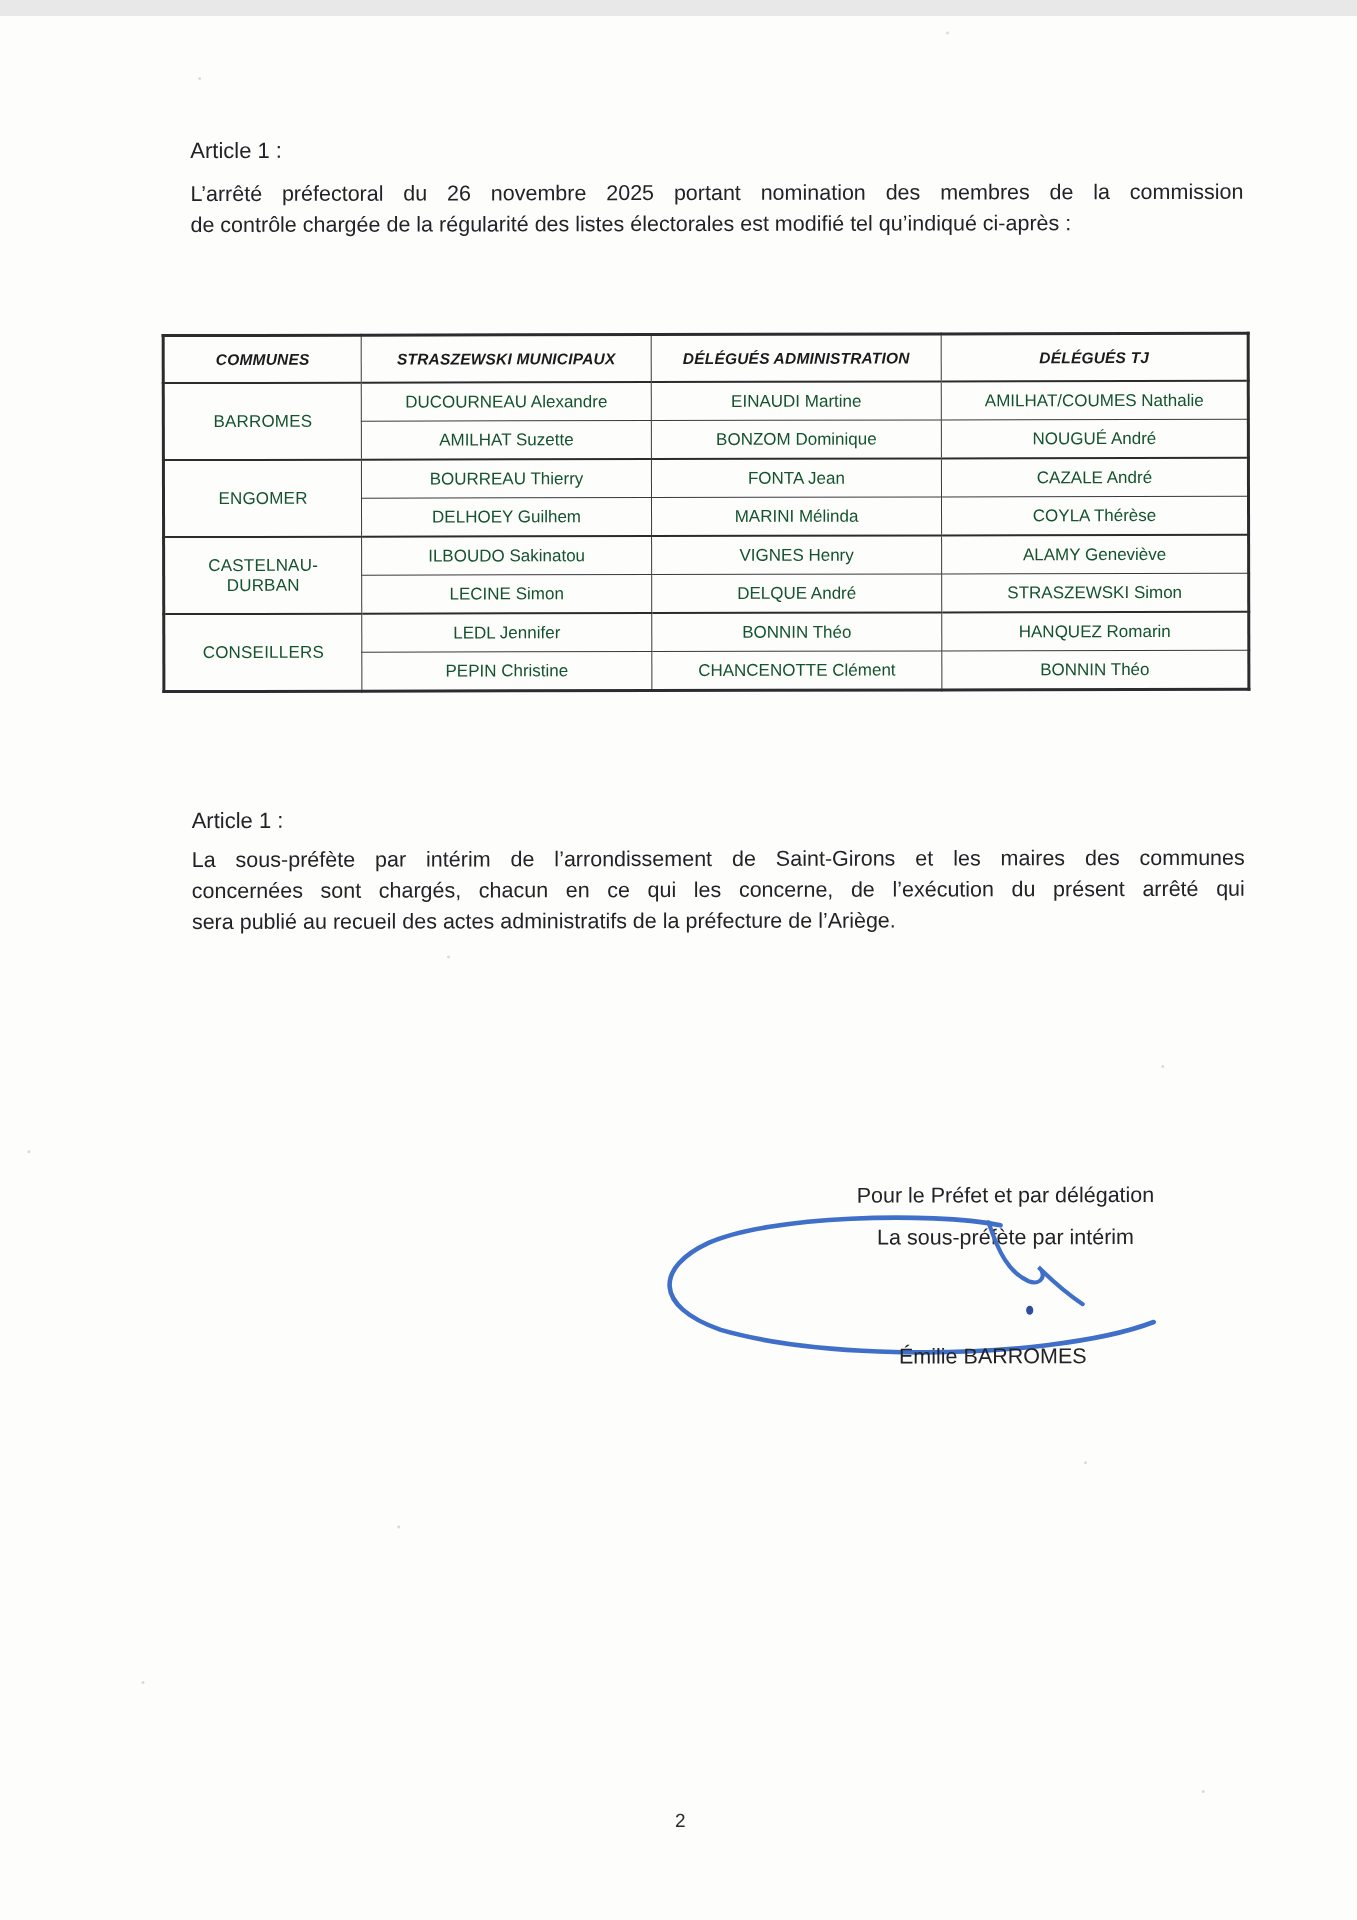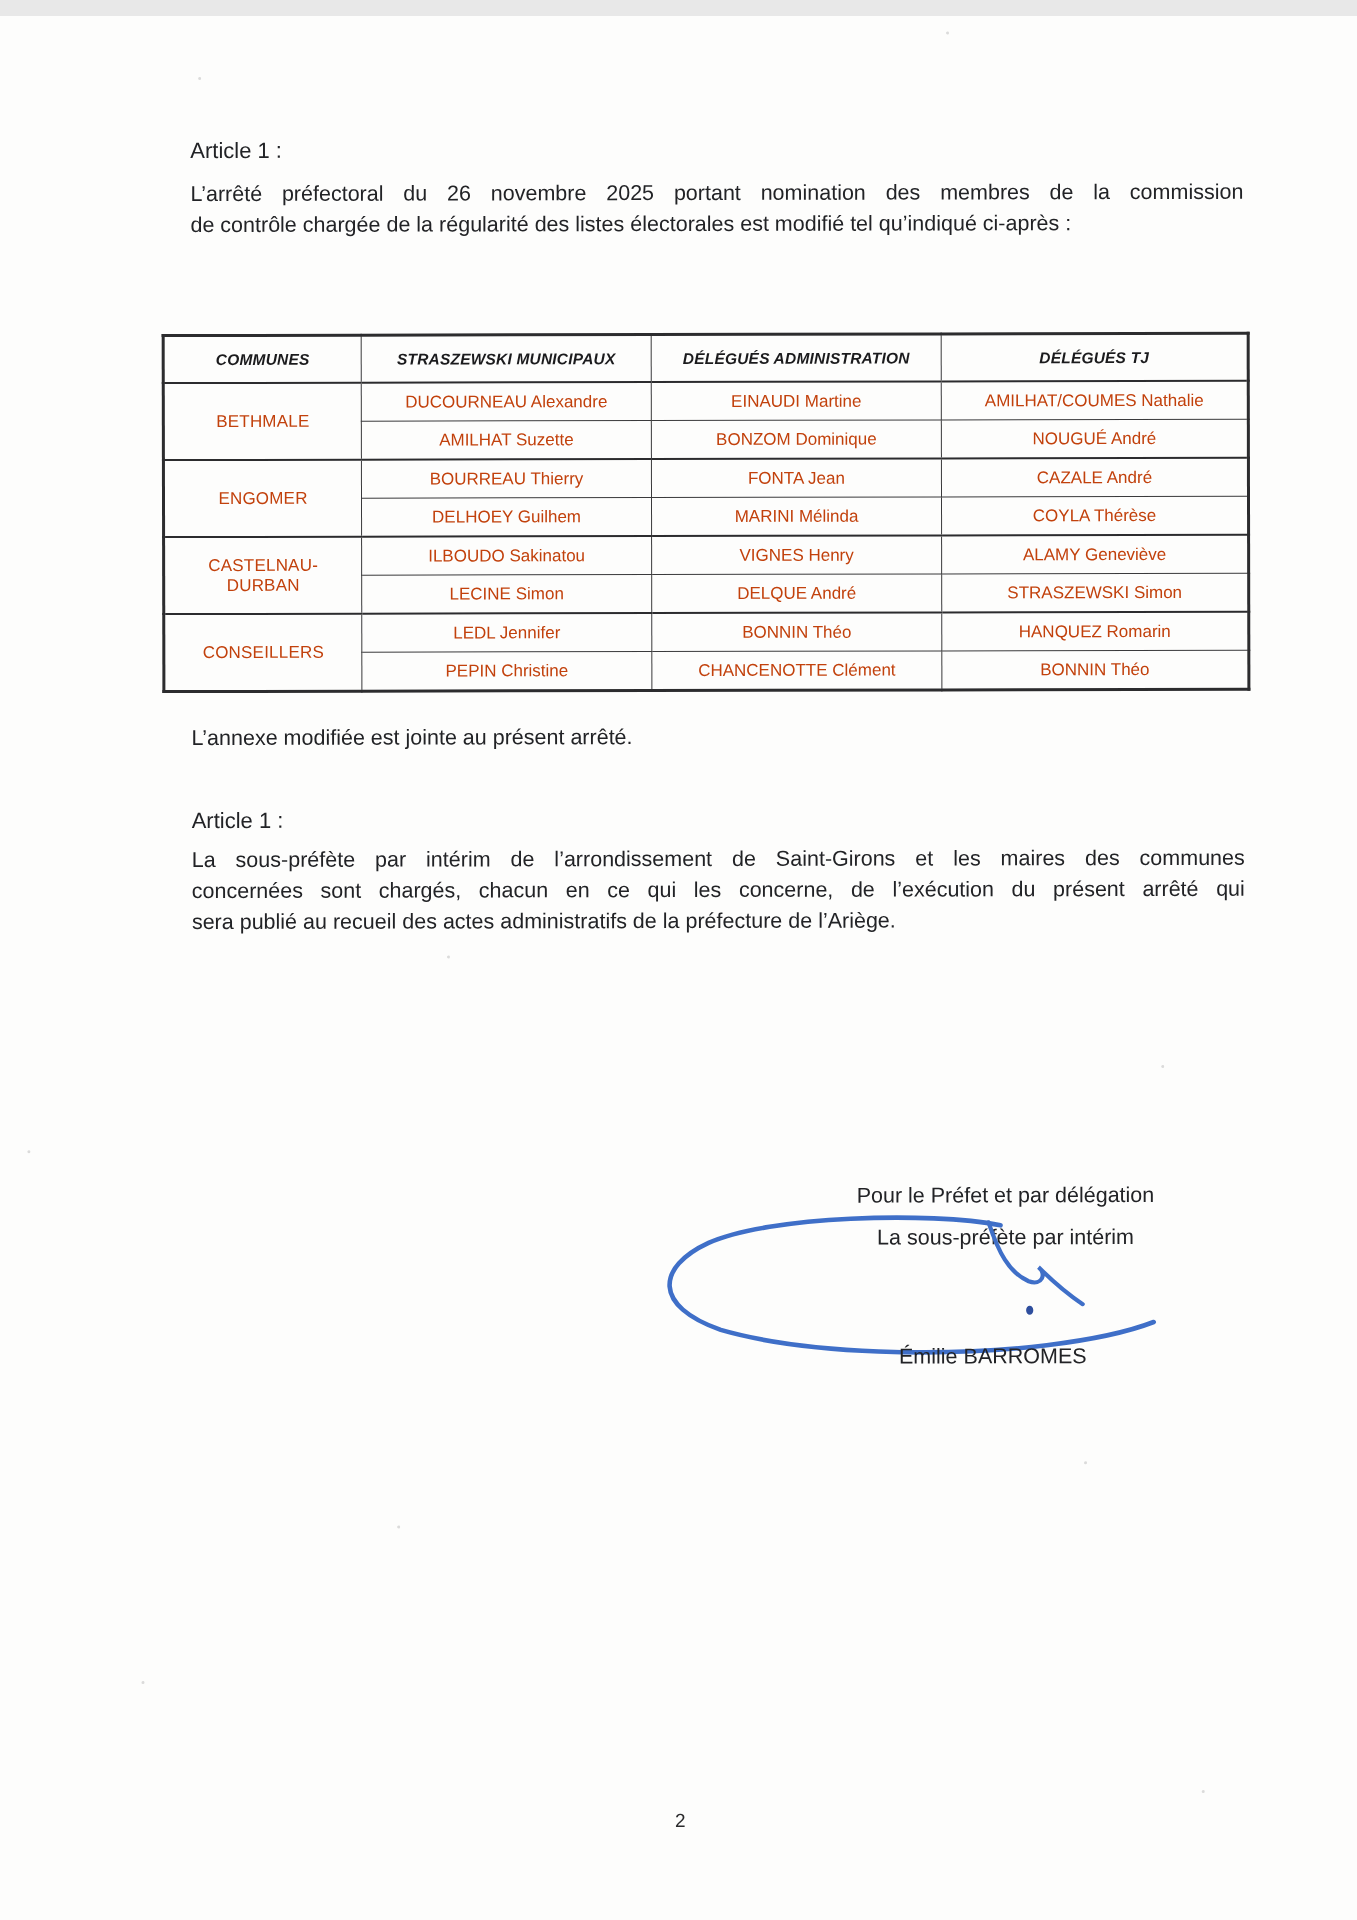--- a/index.html
+++ b/index.html
@@ -31,21 +31,21 @@
     padding:0 12px;overflow:hidden;
   }
   table.commission{border:3px solid #2c2c2e;}
   table.commission th{
     height:45px;
     font-style:italic;font-weight:bold;
     font-size:15.5px;letter-spacing:.2px;color:#1b1b1d;
     border-bottom:2px solid #2c2c2e;
   }
   table.commission td{
-    height:37px;font-size:17px;color:#c2410c;
+    height:37px;font-size:17px;color:#14532d;
   }
   td.commune-cell{font-size:16.5px;letter-spacing:.2px;}
   tr.group-start td{border-top:2.2px solid #2c2c2e;}
   tr.group-sub td{border-top:1.2px solid #4a4a4c;}
   
   .sig-line{position:absolute;text-align:center;font-size:21.5px;color:#222326;}
   .sig-svg{position:absolute;left:610px;top:1185px;}
   .page-num{position:absolute;left:0;top:1794px;width:100%;text-align:center;font-size:19px;color:#2a2a2c;}
   .speck{position:absolute;width:3px;height:3px;border-radius:50%;background:#777;opacity:.25;}
 </style>
@@ -71,21 +71,21 @@
       </colgroup>
       <tbody>
           <tr>
         <th>COMMUNES</th>
         <th>STRASZEWSKI MUNICIPAUX</th>
         <th>DÉLÉGUÉS ADMINISTRATION</th>
         <th>DÉLÉGUÉS TJ</th>
       </tr>
 
       <tr class="group-start">
-        <td class="commune-cell" rowspan="2">BETHMALE</td>
+        <td class="commune-cell" rowspan="2">BARROMES</td>
         <td>DUCOURNEAU Alexandre</td>
         <td>EINAUDI Martine</td>
         <td>AMILHAT/COUMES Nathalie</td>
       </tr>
       <tr class="group-sub">
         <td>AMILHAT Suzette</td>
         <td>BONZOM Dominique</td>
         <td>NOUGUÉ André</td>
       </tr>
 
@@ -120,21 +120,20 @@
         <td>HANQUEZ Romarin</td>
       </tr>
       <tr class="group-sub">
         <td>PEPIN Christine</td>
         <td>CHANCENOTTE Clément</td>
         <td>BONNIN Théo</td>
       </tr>
     </tbody>
       </table>
 
-    <div class="txt" style="left:192px;top:706px;">L’annexe modifiée est jointe au présent arrêté.</div>
 
     <div class="txt heading" style="left:192px;top:788px;">Article 1 :</div>
 
     <div class="txt para" style="top:828px;">
       <div class="para-line just">La sous-préfète par intérim de l’arrondissement de Saint-Girons et les maires des communes</div>
       <div class="para-line just">concernées sont chargés, chacun en ce qui les concerne, de l’exécution du présent arrêté qui</div>
       <div class="para-line">sera publié au recueil des actes administratifs de la préfecture de l’Ariège.</div>
     </div>
 
     <div class="sig-line" style="left:705px;top:1168px;width:600px;">Pour le Préfet et par délégation</div>

